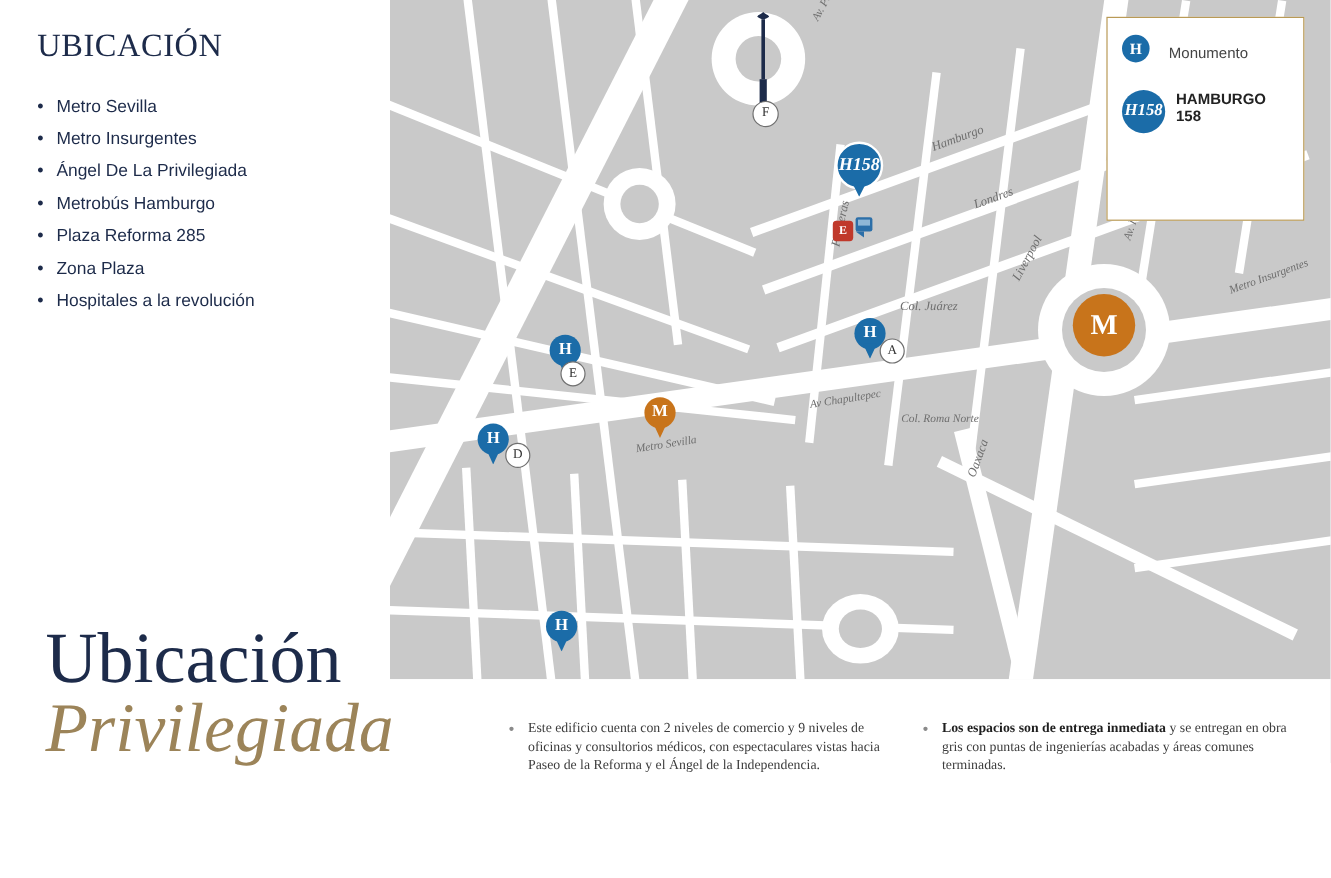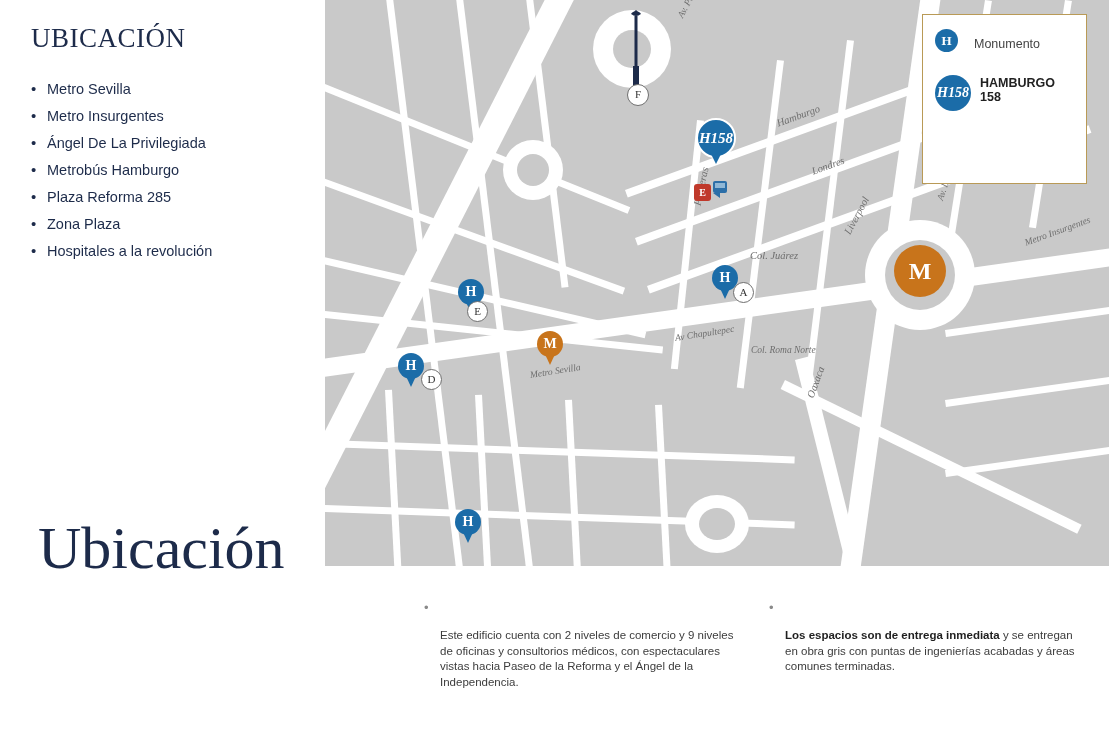--- a/index.html
+++ b/index.html
@@ -139,23 +139,22 @@
   }
 
   
   #bottom-notes {
     position:absolute; left:424px; top:600px; width:660px;
     display:flex; gap:30px;
   }
   .note { display:flex; width:315px; }
   .note .dot { color:#8a8a8a; font-size:13px; width:16px; flex:0 0 16px; line-height:15px;}
   .note .body {
-    font-family:Liberation Sans, sans-serif; font-size:11.5px; color:#3c3c3c;
+    font-family:Liberation Serif, serif; font-size:11.5px; color:#3c3c3c;
     line-height:15.5px;
-    margin-top:28px;
   }
   .note .body b { color:#1f1f1f; }
 </style>
 </head>
 <body>
 
 <div id="map-area">
 
   <div class="block" style="left:0;top:0;width:784px;height:566px;background:#c9c9c9;"></div>
 
@@ -327,20 +326,21 @@
       <div class="am-label">Zona Plaza</div>
     </div>
     <div class="am-row">
       <div class="am-dot">•</div>
       <div class="am-label">Hospitales a la revolución</div>
     </div>
   </div>
 
 <div id="headline">
   <div class="l1">Ubicación</div>
+  <div class="l2">Privilegiada</div>
 </div>
 
 <div id="bottom-notes">
     <div class="note">
       <div class="dot">•</div>
       <div class="body">Este edificio cuenta con 2 niveles de comercio y 9 niveles de oficinas y consultorios médicos, con espectaculares vistas hacia Paseo de la Reforma y el Ángel de la Independencia.</div>
     </div>
     <div class="note">
       <div class="dot">•</div>
       <div class="body"><b>Los espacios son de entrega inmediata</b> y se entregan en obra gris con puntas de ingenierías acabadas y áreas comunes terminadas.</div>

